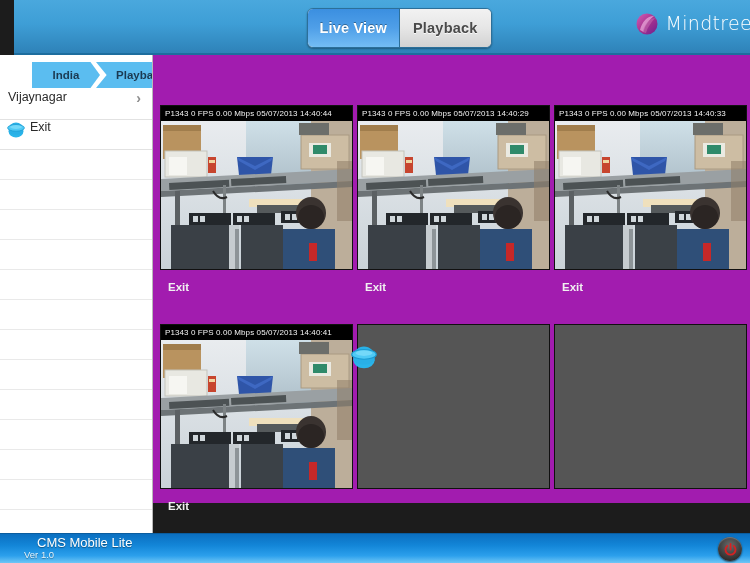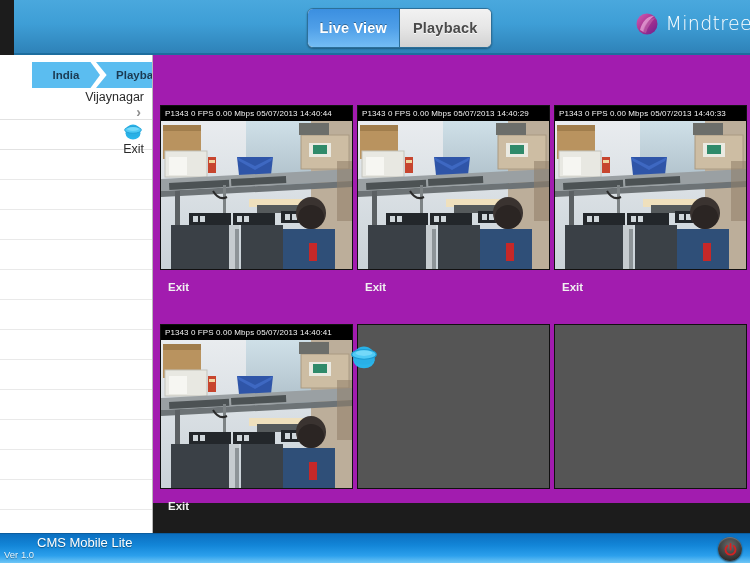--- a/index.html
+++ b/index.html
@@ -82,26 +82,25 @@
   }
   .crumb.c2 {
     left: 72px; width: 82px;
     clip-path: polygon(0 0, 86% 0, 100% 50%, 86% 100%, 0 100%, 13% 50%);
     padding-left: 8px;
   }
 
   .nav-row {
     height: 30px;
     border-bottom: 1px solid #e2e2e2;
-    display: flex; align-items: flex-end;
+    display: flex; align-items: flex-start;
     padding: 0 8px;
     font-size: 12.5px; color: #2a2a2a;
     cursor: pointer;
     background: #fff;
-    flex-direction: column;
   }
   .nav-row .label { flex: 1; }
   .nav-row .chev { color: #8d8d8d; font-size: 14px; font-weight: bold; padding-right: 3px; }
   .nav-row.cam { padding-left: 5px; }
   .nav-row.cam .label { padding-left: 3px; font-size: 12.5px; }
   .empty-row { height: 30px; border-bottom: 1px solid #e9e9e9; background:#fff; }
 
   .camicon { width: 22px; height: 18px; flex: 0 0 22px; }
 
   
@@ -151,21 +150,21 @@
     background: linear-gradient(to bottom, #0b6fc0 0%, #1386d8 40%, #2ca0ec 75%, #6fc6f6 100%);
     border-top: 1px solid #0a5d9f;
   }
   .foot-title {
     position: absolute; left: 8px; top: 1px;
     font-size: 13px; color: #ffffff;
     text-shadow: 0 1px 1px rgba(0,0,0,.4);
     margin-left: 29px;
   }
   .foot-ver {
-    position: absolute; left: 4px; top: 15px;
+    position: absolute; left: 24px; top: 15px;
     font-size: 9.5px; color: #e6f3fb;
     text-shadow: 0 1px 1px rgba(0,0,0,.35);
   }
   .power-btn {
     position: absolute; right: 8px; top: 3px;
     width: 24px; height: 24px; border-radius: 50%;
     background: radial-gradient(circle at 50% 35%, #6a6a6a 0%, #3a3a3a 60%, #191919 100%);
     box-shadow: 0 1px 2px rgba(0,0,0,.6), inset 0 1px 1px rgba(255,255,255,.25);
     display: flex; align-items: center; justify-content: center;
     cursor: pointer;

